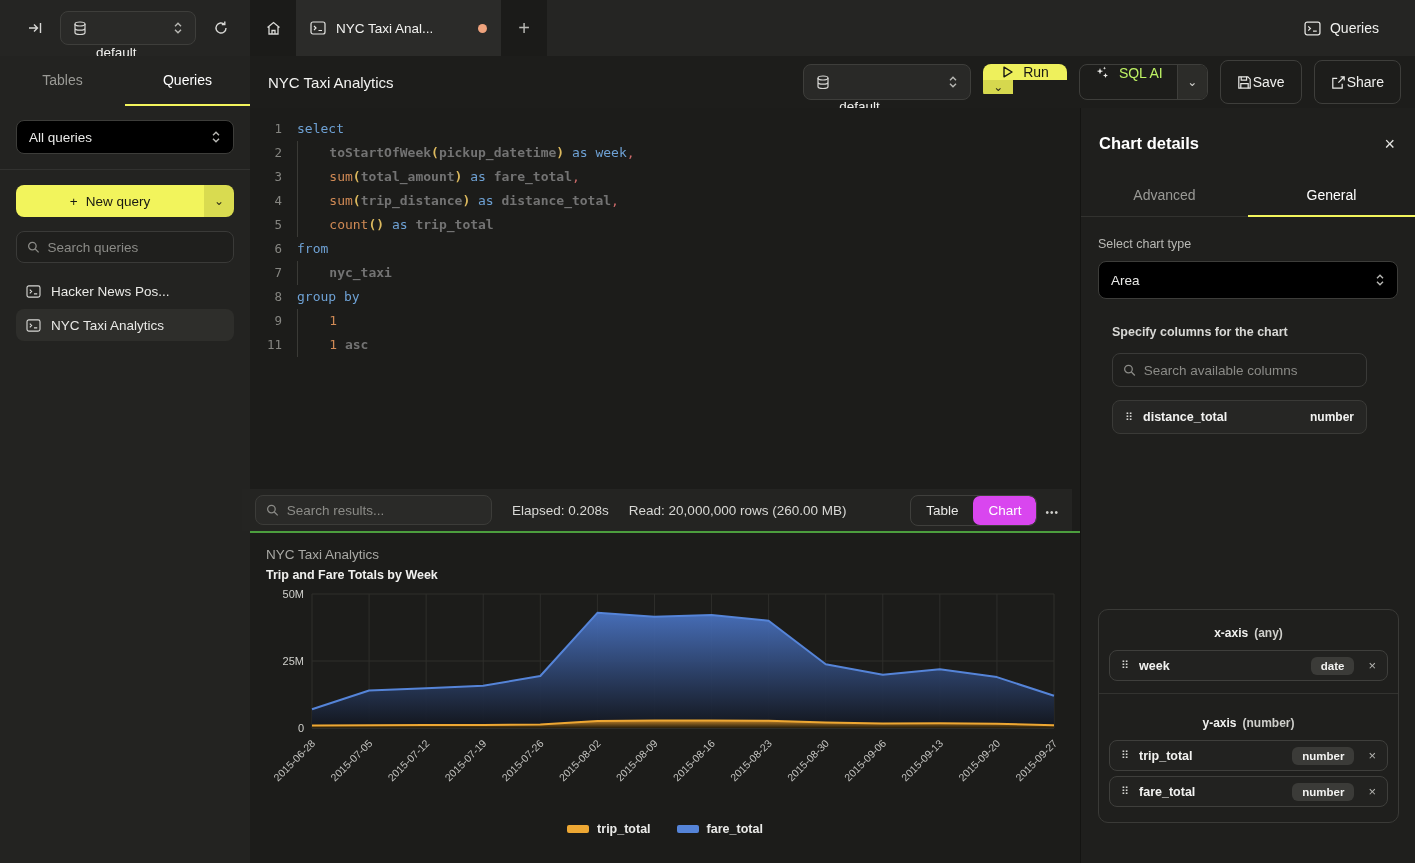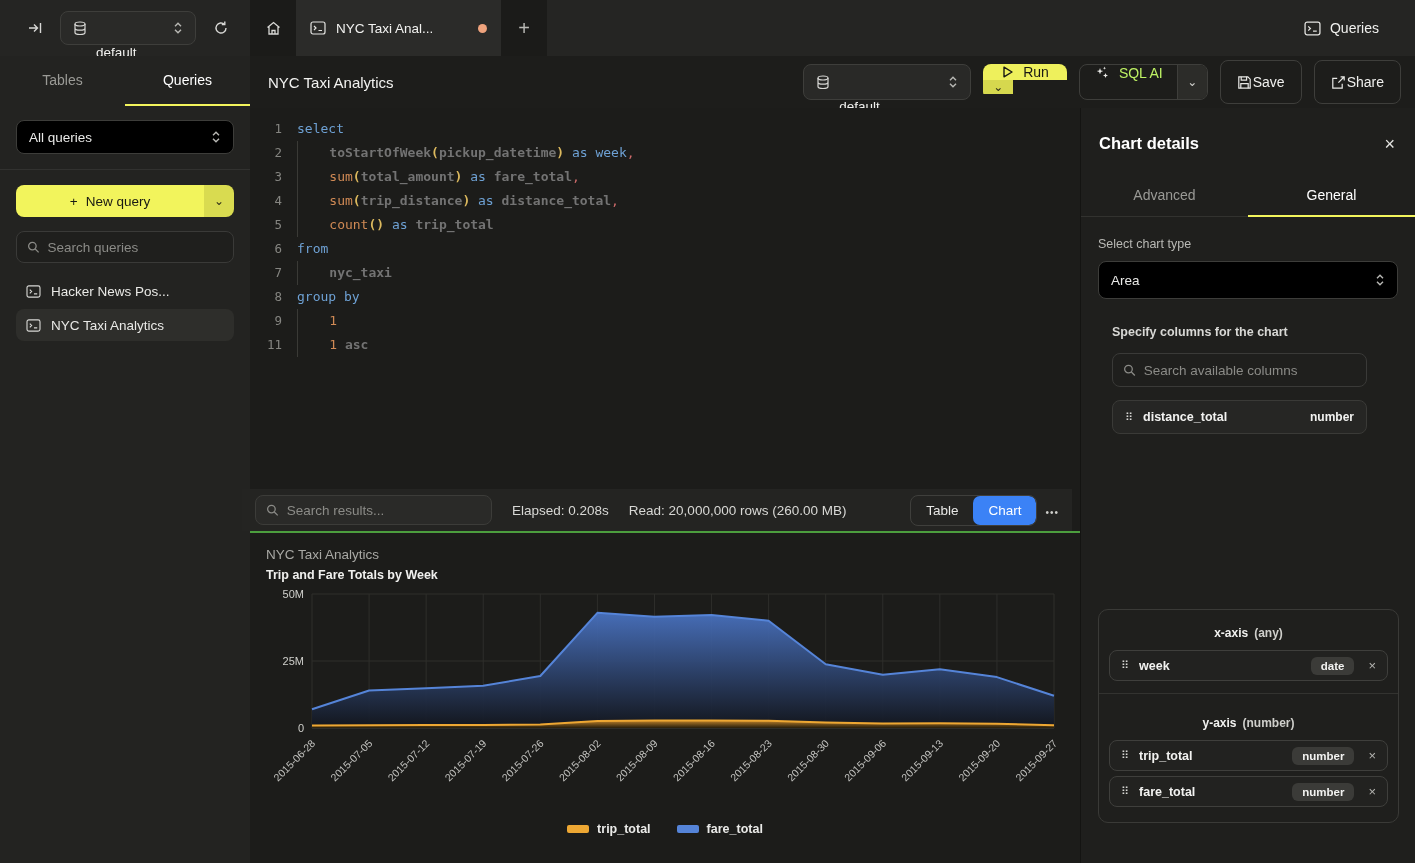--- a/index.html
+++ b/index.html
@@ -82,21 +82,21 @@
   .tk-pl { color:#e8e8e5; }
   .tk-ind { display:inline-block; border-left:1px solid #3a3a36; }
 
   
   .results-bar { position:absolute; left:242px; top:489px; width:830px; height:42px; background:#242422;
     display:flex; align-items:center; padding:0 13px; }
   .results-search { width:237px; height:30px; margin-top:0; background:#2a2a28; border:1px solid #3c3c39; }
   .stat { font-size:13.5px; color:#d8d8d5; margin-left:20px; white-space:nowrap; }
   .view-toggle { margin-left:auto; display:flex; height:31px; border:1px solid #3f3f3c; border-radius:8px; overflow:hidden; }
   .vt-seg { display:flex; align-items:center; padding:0 15px; font-size:13.5px; color:#e8e8e6; background:transparent; border:none; cursor:pointer; }
-  .vt-seg.active { background:#3b82f6; color:#ffffff; border-radius:7px; }
+  .vt-seg.active { background:#d946ef; color:#ffffff; border-radius:7px; }
   .more-btn { margin-left:8px; background:none; border:none; color:#cfcfcb; font-size:15px; letter-spacing:1px; cursor:pointer; }
   .success-line { position:absolute; left:250px; top:531px; width:830px; height:2px; background:#4c9e3e; }
 
   
   .chart-area { position:absolute; left:250px; top:533px; width:830px; height:330px; background:#1c1c1a; padding:14px 16px 0; }
   .chart-title { font-size:13.5px; color:#a8a8a4; }
   .chart-subtitle { font-size:12.5px; font-weight:bold; color:#f0f0ee; margin-top:6px; }
   .ytick { font-size:11px; fill:#cfcfcb; text-anchor:end; font-family:"Liberation Sans", sans-serif; }
   .xtick { font-size:10.5px; fill:#c2c2bf; font-family:"Liberation Sans", sans-serif; }
   .legend { display:flex; justify-content:center; gap:26px; margin-top:2px; }

